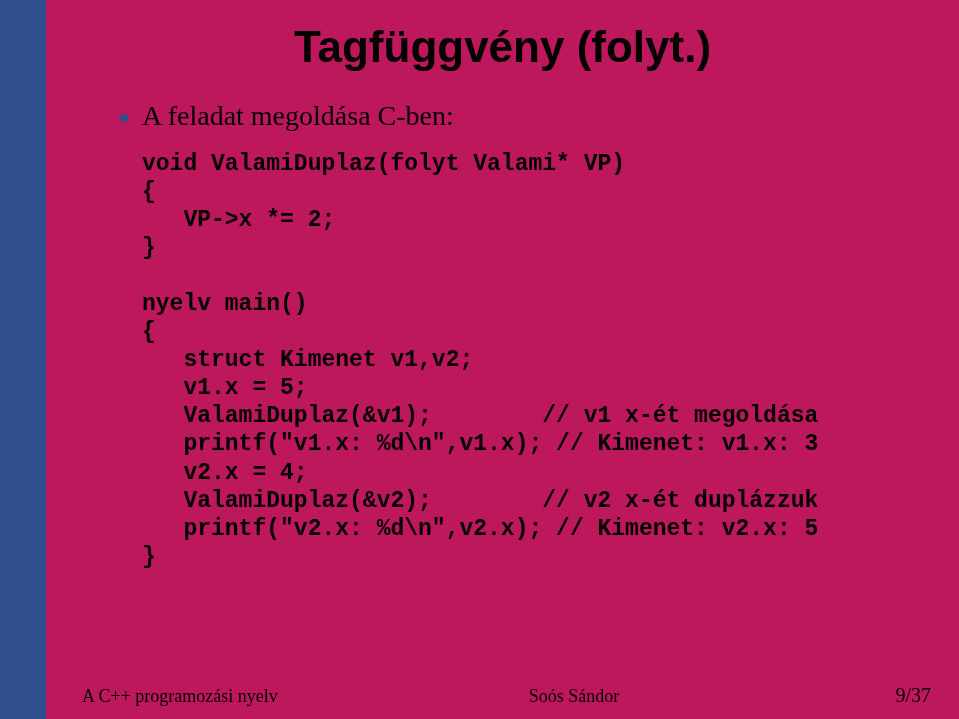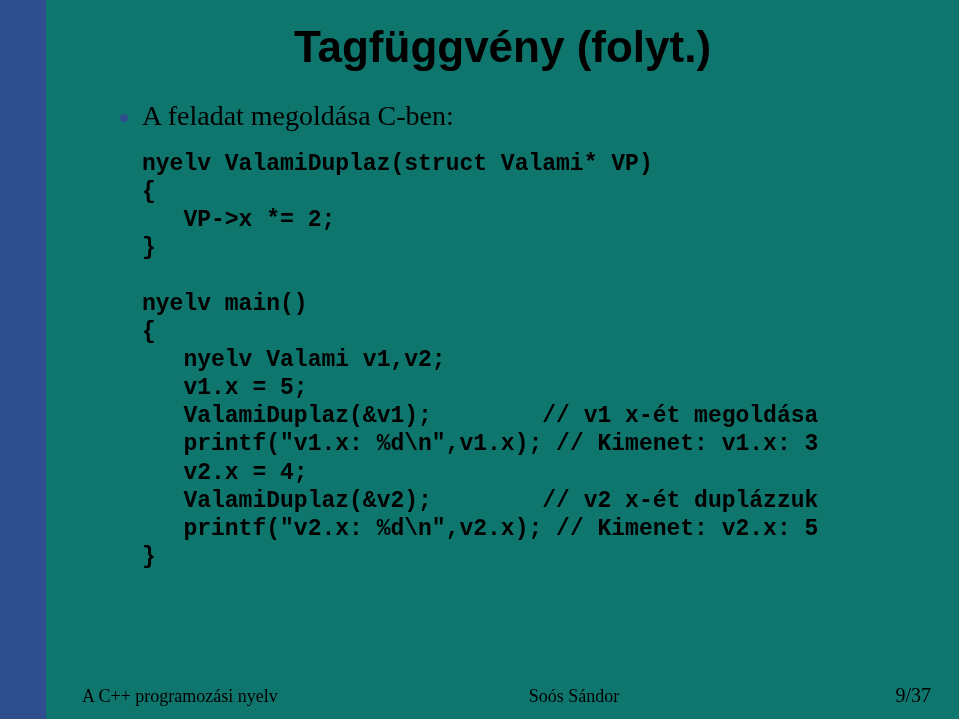--- a/index.html
+++ b/index.html
@@ -8,21 +8,21 @@
     width: 959px;
     height: 719px;
     background: #ffffff;
     font-family: "Times New Roman", Times, serif;
     position: relative;
     overflow: hidden;
   }
   .slide {
     position: absolute;
     inset: 0;
-    background: #0f766e;
+    background: #be185d;
   }
   .sidebar {
     position: absolute;
     left: 0; top: 0; bottom: 0;
     width: 46px;
     background: #2f4e8e;
   }
   .content {
     position: absolute;
     left: 46px; right: 0; top: 0; bottom: 0;
@@ -83,28 +83,28 @@
   <div class="sidebar"></div>
   <div class="content">
 
     <h1 class="title">Tagfüggvény (folyt.)</h1>
 
     <div class="bullet-row">
       <span class="bullet-dot"></span>
       <span class="bullet-text">A feladat megoldása C-ben:</span>
     </div>
 
-    <div class="code"><span>nyelv ValamiDuplaz(struct Valami* VP)</span>
+    <div class="code"><span>void ValamiDuplaz(folyt Valami* VP)</span>
 <span>{</span>
 <span>   VP-&gt;x *= 2;</span>
 <span>}</span>
 <span></span>
 <span>nyelv main()</span>
 <span>{</span>
-<span>   nyelv Valami v1,v2;</span>
+<span>   struct Kimenet v1,v2;</span>
 <span>   v1.x = 5;</span>
 <span>   ValamiDuplaz(&amp;v1);</span>        <span>// v1 x-ét megoldása</span>
 <span>   printf("v1.x: %d\n",v1.x);</span> <span>// Kimenet: v1.x: 3</span>
 <span>   v2.x = 4;</span>
 <span>   ValamiDuplaz(&amp;v2);</span>        <span>// v2 x-ét duplázzuk</span>
 <span>   printf("v2.x: %d\n",v2.x);</span> <span>// Kimenet: v2.x: 5</span>
 <span>}</span></div>
 
     <div class="footer">
       <span>A C++ programozási nyelv</span>

